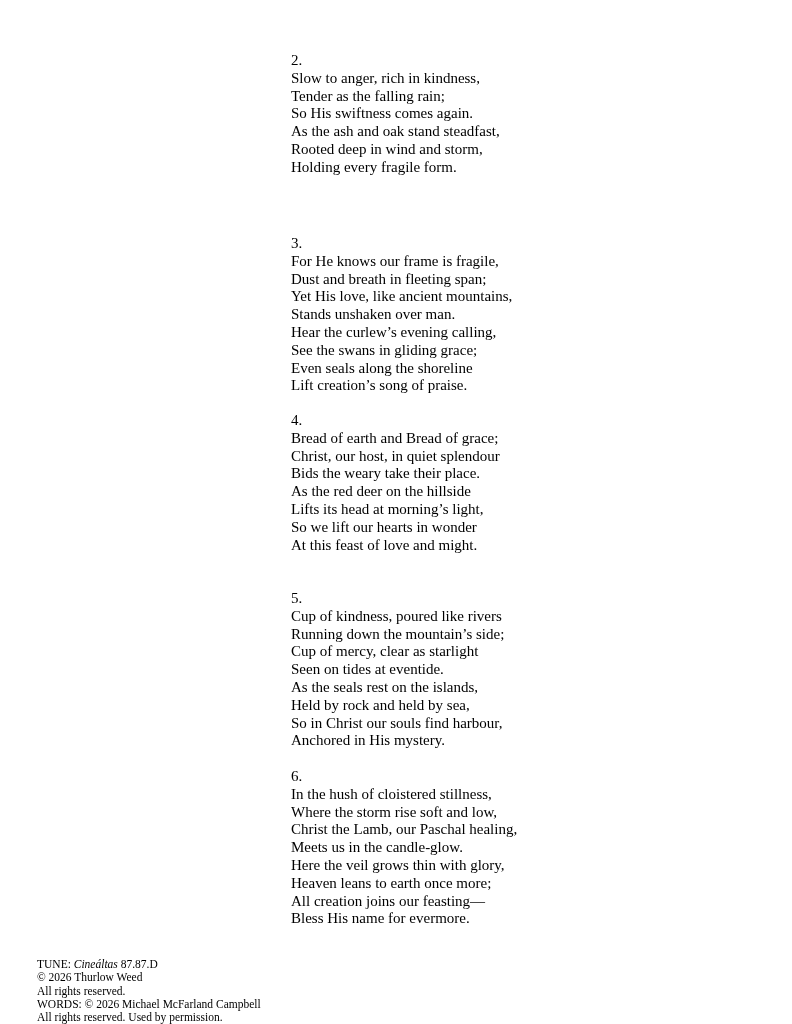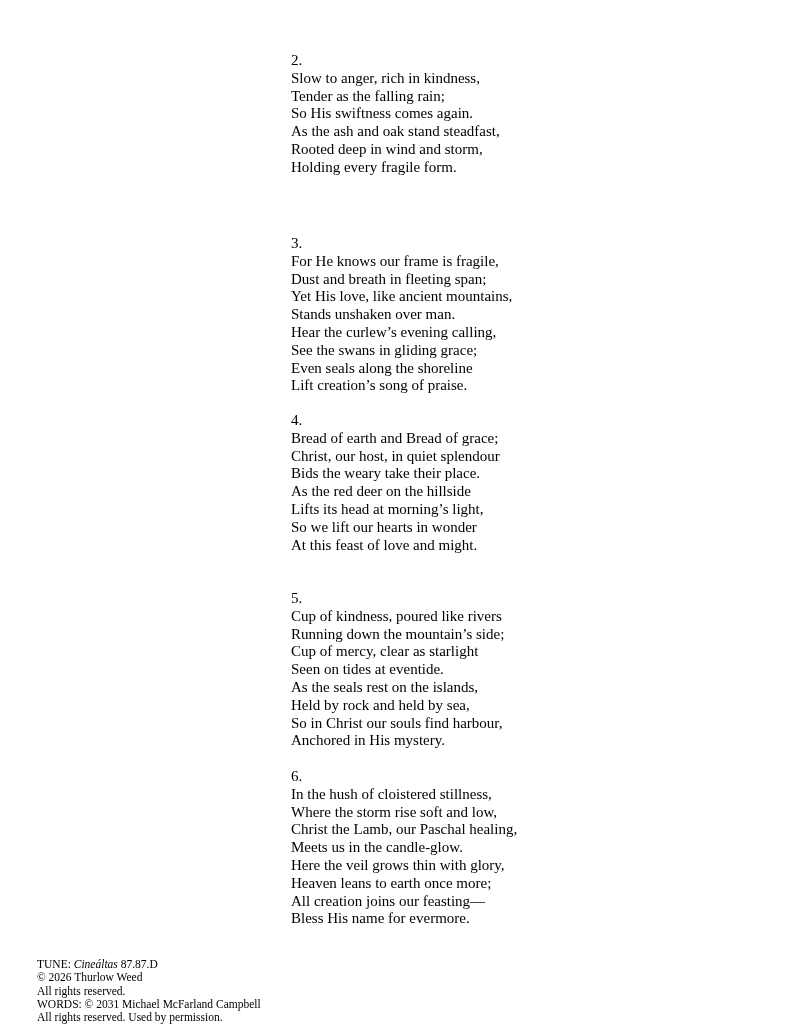--- a/index.html
+++ b/index.html
@@ -104,17 +104,17 @@
         <div class="line">Heaven leans to earth once more;</div>
         <div class="line">All creation joins our feasting—</div>
         <div class="line">Bless His name for evermore.</div>
       </div>
     </div>
 
   <div class="footer">
     <div class="f-line"><span>TUNE:</span> <span class="tune-name">Cineáltas</span> <span>87.87.D</span></div>
     <div class="f-line">© 2026 Thurlow Weed</div>
     <div class="f-line">All rights reserved.</div>
-    <div class="f-line">WORDS: © 2031 Michael McFarland Campbell</div>
+    <div class="f-line">WORDS: © 2026 Michael McFarland Campbell</div>
     <div class="f-line">All rights reserved. Used by permission.</div>
   </div>
 
 </div>
 
 </body></html>

